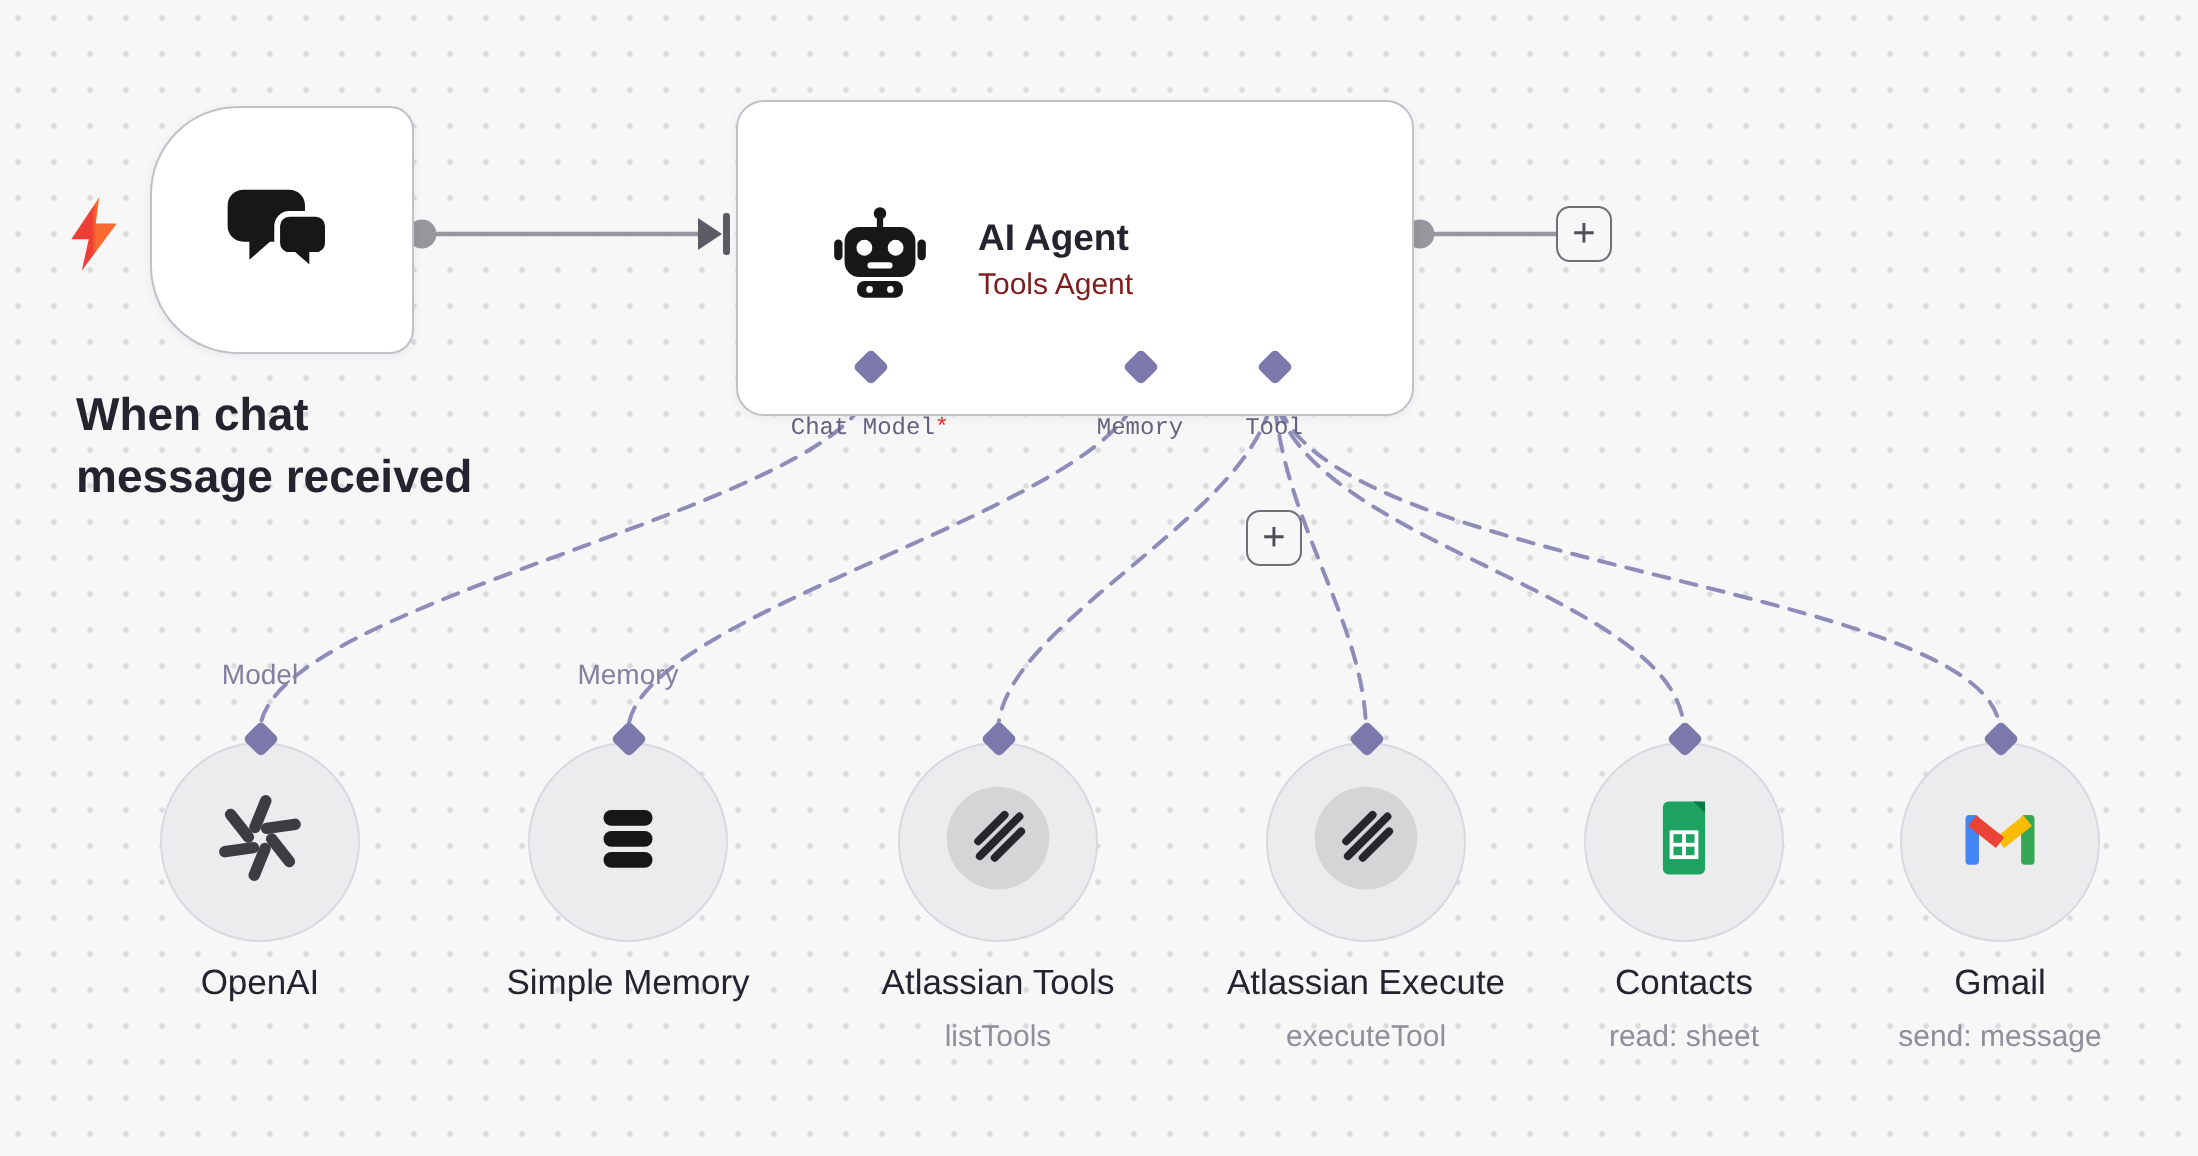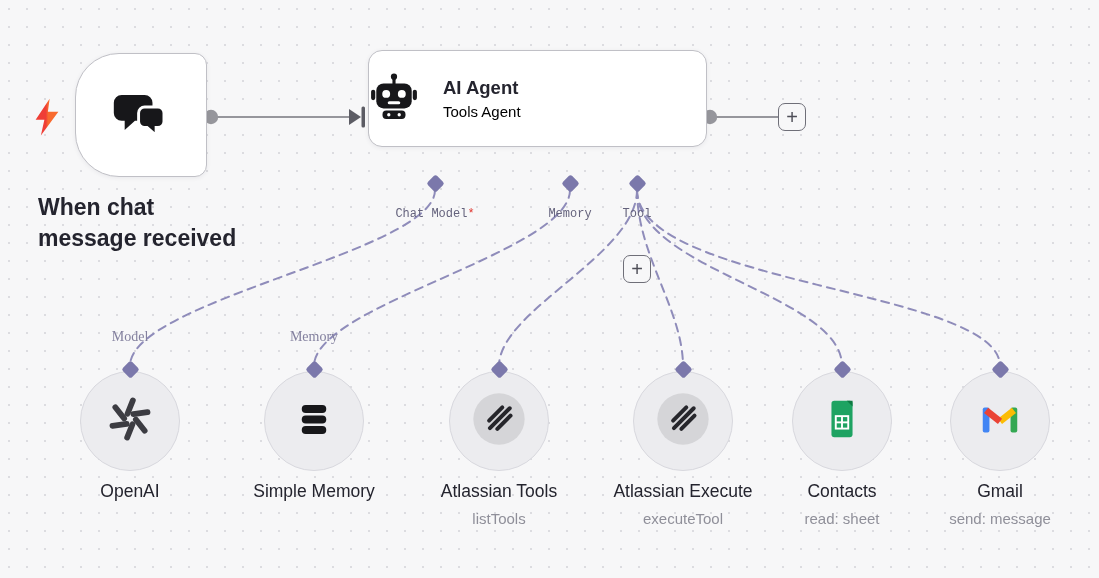--- a/index.html
+++ b/index.html
@@ -6,32 +6,32 @@
   .canvas{
     position:relative;width:1099px;height:578px;overflow:hidden;
     background-color:#f7f7f8;
     background-image:radial-gradient(circle,#dcdce0 1.3px,transparent 1.4px);
     background-size:18px 18px;
     font-family:"Liberation Sans",sans-serif;
   }
   .edges{position:absolute;left:0;top:0;width:1099px;height:578px;z-index:0;}
   .node{position:absolute;background:#fff;border:1.6px solid #c0c0c6;box-shadow:0 1px 4px rgba(68,68,90,.08);box-sizing:border-box;z-index:2;}
   .trigger{left:75px;top:53px;width:132px;height:124px;border-radius:44px 12px 12px 44px;display:flex;align-items:center;justify-content:center;}
-  .agent{left:368px;top:50px;width:339px;height:97px;border-radius:14px;display:flex;align-items:center;gap:24px;}
+  .agent{left:368px;top:50px;width:339px;height:158px;border-radius:14px;display:flex;align-items:center;gap:24px;padding-left:46px;}
   .trigger-label{position:absolute;left:38px;top:192px;width:212px;text-align:left;font-size:23px;font-weight:700;color:#24242e;line-height:1.35;z-index:2;}
   .agent-title{font-size:18.5px;font-weight:700;color:#24242e;}
-  .agent-sub{font-size:15px;color:#000000;margin-top:4px;}
+  .agent-sub{font-size:15px;color:#7f1d1d;margin-top:4px;}
   .bolt{position:absolute;left:33px;top:96px;z-index:2;}
   .port{position:absolute;width:120px;text-align:center;z-index:3;}
   .diamond{width:13px;height:13px;background:#7b78ab;border-radius:2.5px;transform:rotate(45deg);margin:0 auto;}
   .port-label{margin-top:17px;font-size:12px;color:#64627c;font-family:Liberation Mono, monospace;}
   .req{color:#e0342c;}
   .plus-btn{position:absolute;width:28px;height:28px;border:1.8px solid #6f6f78;border-radius:7px;background:#f7f7f8;display:flex;align-items:center;justify-content:center;font-size:20px;line-height:1;color:#4e4e57;box-sizing:border-box;z-index:4;cursor:pointer;}
   .bnode{position:absolute;top:325px;width:160px;height:215px;z-index:2;}
-  .bnode .pl{position:absolute;top:4px;left:0;right:0;text-align:center;font-size:14px;color:#83809e;height:18px;font-family:Liberation Serif, serif;}
+  .bnode .pl{position:absolute;top:4px;left:0;right:0;text-align:center;font-size:14px;color:#83809e;height:18px;}
   .bnode .diamond{position:absolute;top:38px;left:50%;margin-left:-6.5px;z-index:3;}
   .bnode .circle{position:absolute;top:46px;left:30px;width:100px;height:100px;border-radius:50%;background:#ececef;border:1.6px solid #d8d8de;display:flex;align-items:center;justify-content:center;box-sizing:border-box;}
   .bnode .bname{position:absolute;top:156px;left:-22px;right:-22px;text-align:center;font-size:17.5px;font-weight:400;color:#24242e;}
   .bnode .bsub{position:absolute;top:185px;left:-22px;right:-22px;text-align:center;font-size:15px;color:#8f8f99;}
   .b0{left:50px;} .b1{left:234px;} .b2{left:419px;} .b3{left:603px;} .b4{left:762px;} .b5{left:920px;}
 </style>
 </head>
 <body>
 
 <div class="canvas">

